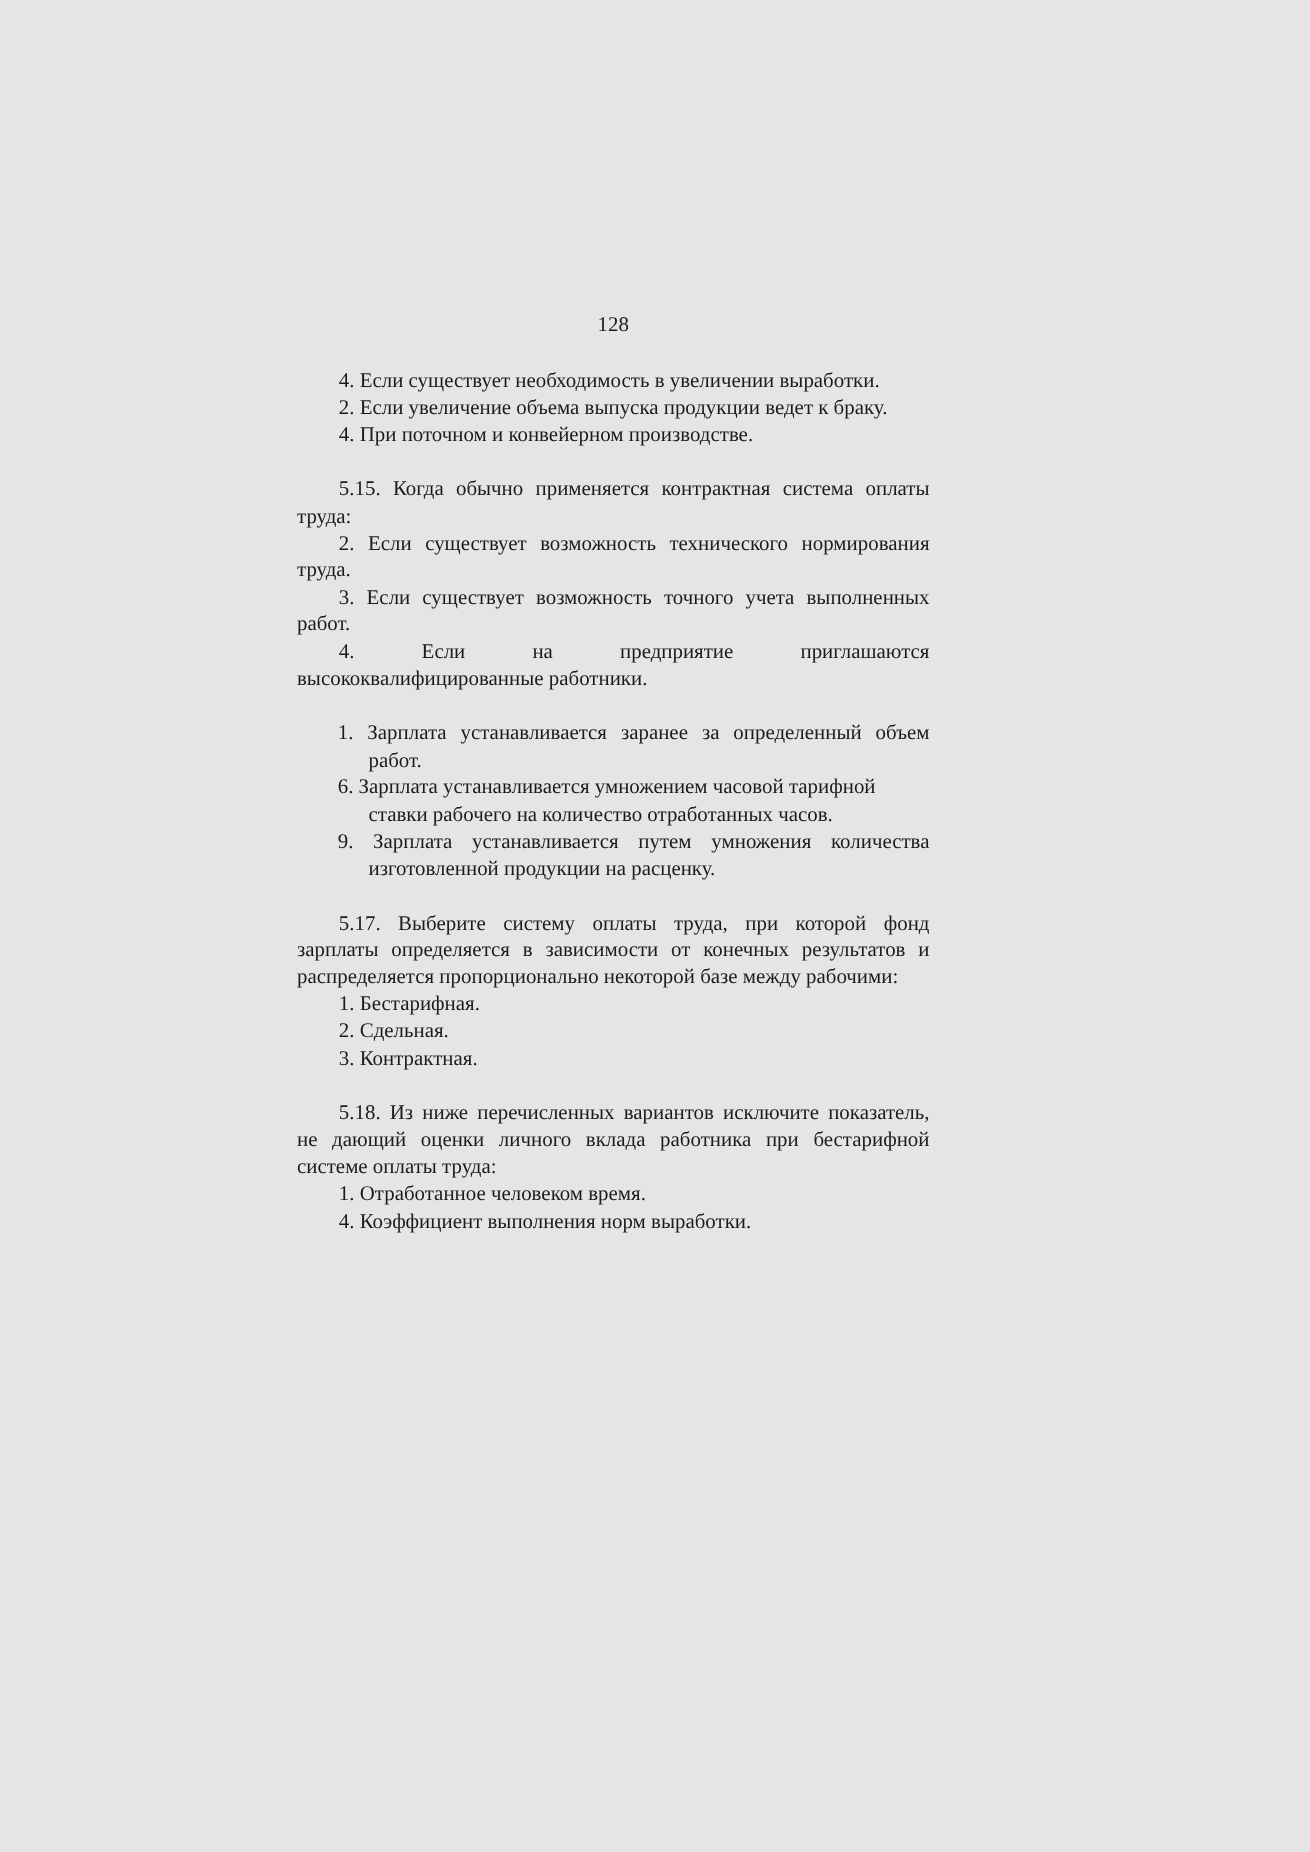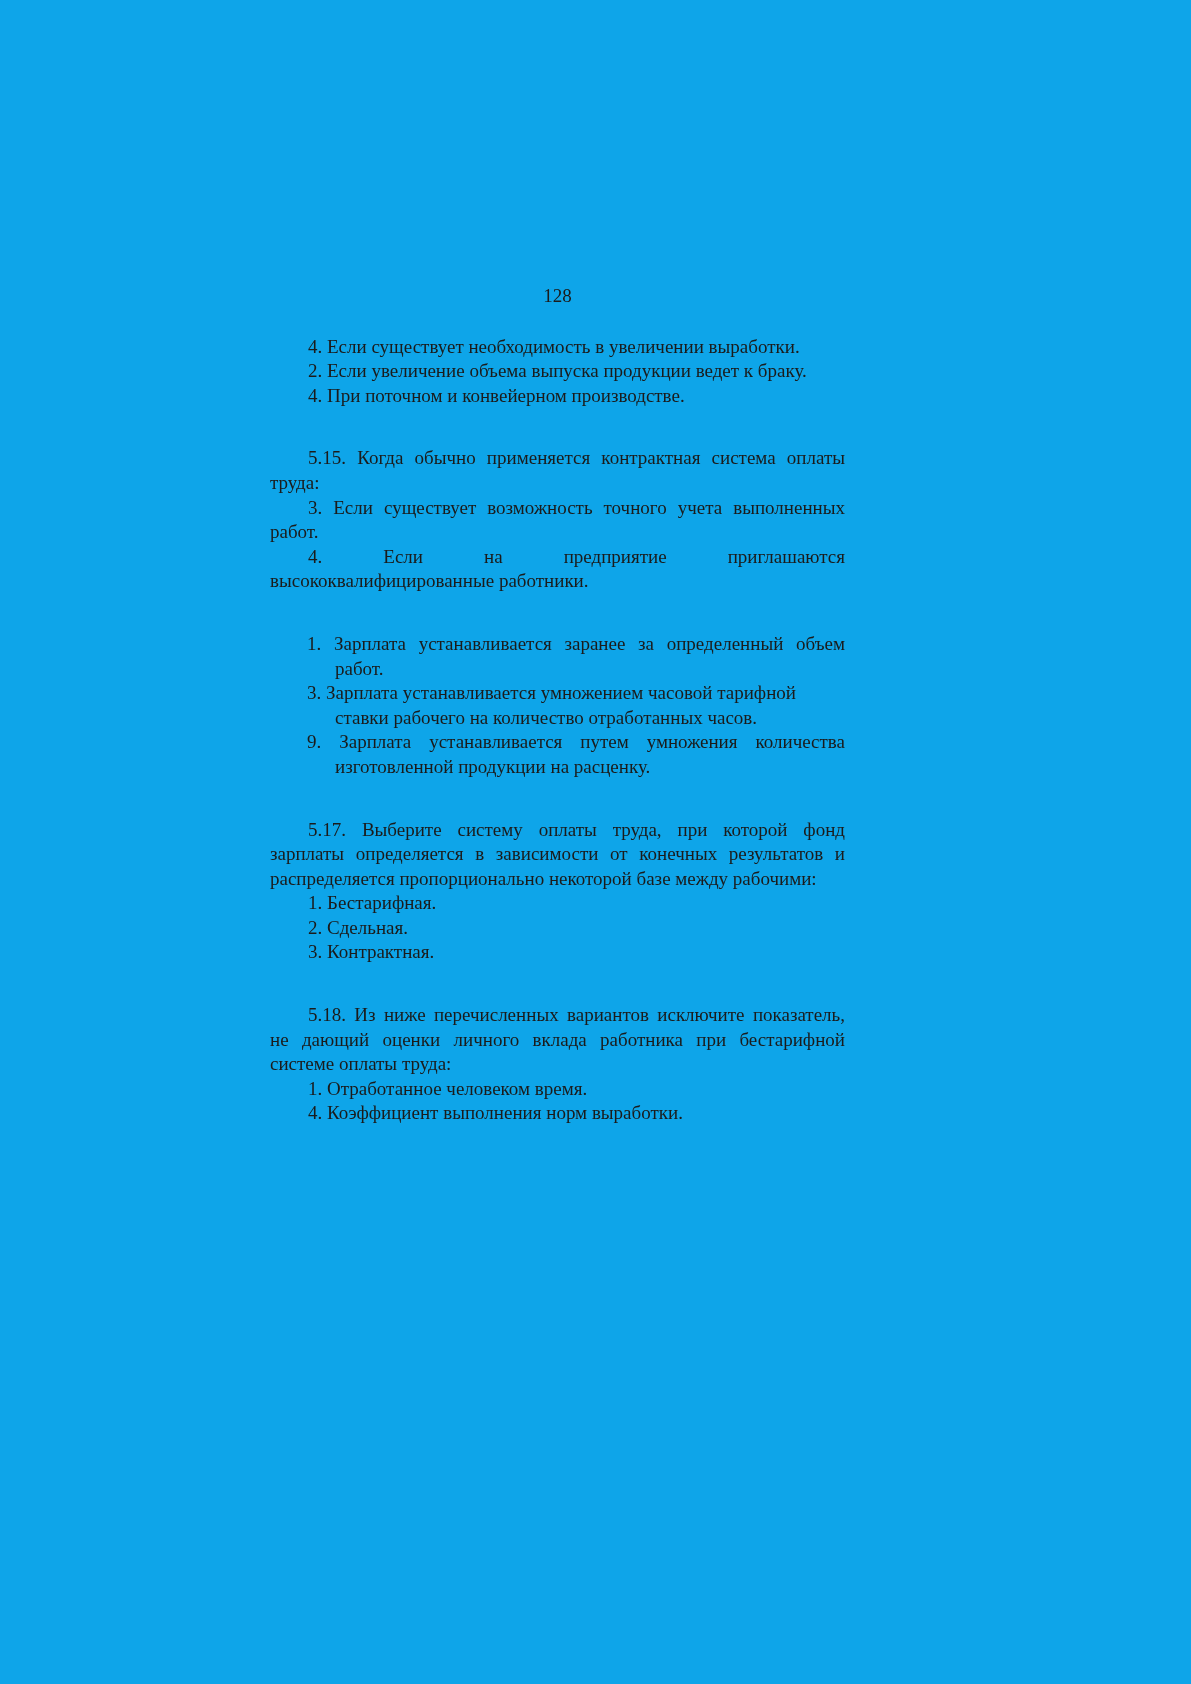--- a/index.html
+++ b/index.html
@@ -12,42 +12,42 @@
     height: 1684px;
     font-family: "Liberation Serif", "DejaVu Serif", serif;
     font-size: 19px;
     line-height: 24.6px;
     color: #1b1b1b;
   }
   .page {
     position: relative;
     width: 1191px;
     height: 1684px;
-    background: #0ea5e9;
+    background: #e5e5e5;
     overflow: hidden;
   }
   .text-col {
     position: absolute;
     left: 270px;
     top: 284px;
     width: 575px;
   }
   .page-number {
     text-align: center;
     margin-bottom: 26px;
   }
   p {
     margin: 0;
     text-align: justify;
   }
   .stem, .opt {
     text-indent: 38px;
   }
   section.question {
-    margin-top: 38px;
+    margin-top: 25px;
   }
   .deep-opt {
     padding-left: 65px;
     text-indent: -28px;
     text-align: justify;
   }
   .deep-opt.ragged {
     text-align: left;
   }
 </style>
@@ -60,27 +60,28 @@
     <div class="page-number">128</div>
 
     <section>
       <p class="opt">4. Если существует необходимость в увеличении выработки.</p>
       <p class="opt">2. Если увеличение объема выпуска продукции ведет к браку.</p>
       <p class="opt">4. При поточном и конвейерном производстве.</p>
     </section>
 
     <section class="question">
       <p class="stem">5.15. Когда обычно применяется контрактная система оплаты труда:</p>
+      <p class="opt">2. Если существует возможность технического нормирования труда.</p>
       <p class="opt">3. Если существует возможность точного учета выполненных работ.</p>
       <p class="opt">4. Если на предприятие приглашаются высококвалифицированные работники.</p>
     </section>
 
     <section class="question">
       <p class="deep-opt">1.  Зарплата устанавливается заранее за определенный объем работ.</p>
-      <p class="deep-opt ragged">3. Зарплата устанавливается умножением часовой тарифной ставки рабочего на количество отработанных часов.</p>
+      <p class="deep-opt ragged">6. Зарплата устанавливается умножением часовой тарифной ставки рабочего на количество отработанных часов.</p>
       <p class="deep-opt">9.  Зарплата устанавливается путем умножения количества изготовленной продукции на расценку.</p>
     </section>
 
     <section class="question">
       <p class="stem">5.17. Выберите систему оплаты труда, при которой фонд зарплаты определяется в зависимости от конечных результатов и распределяется пропорционально некоторой базе между рабочими:</p>
       <p class="opt">1. Бестарифная.</p>
       <p class="opt">2. Сдельная.</p>
       <p class="opt">3. Контрактная.</p>
     </section>
 

